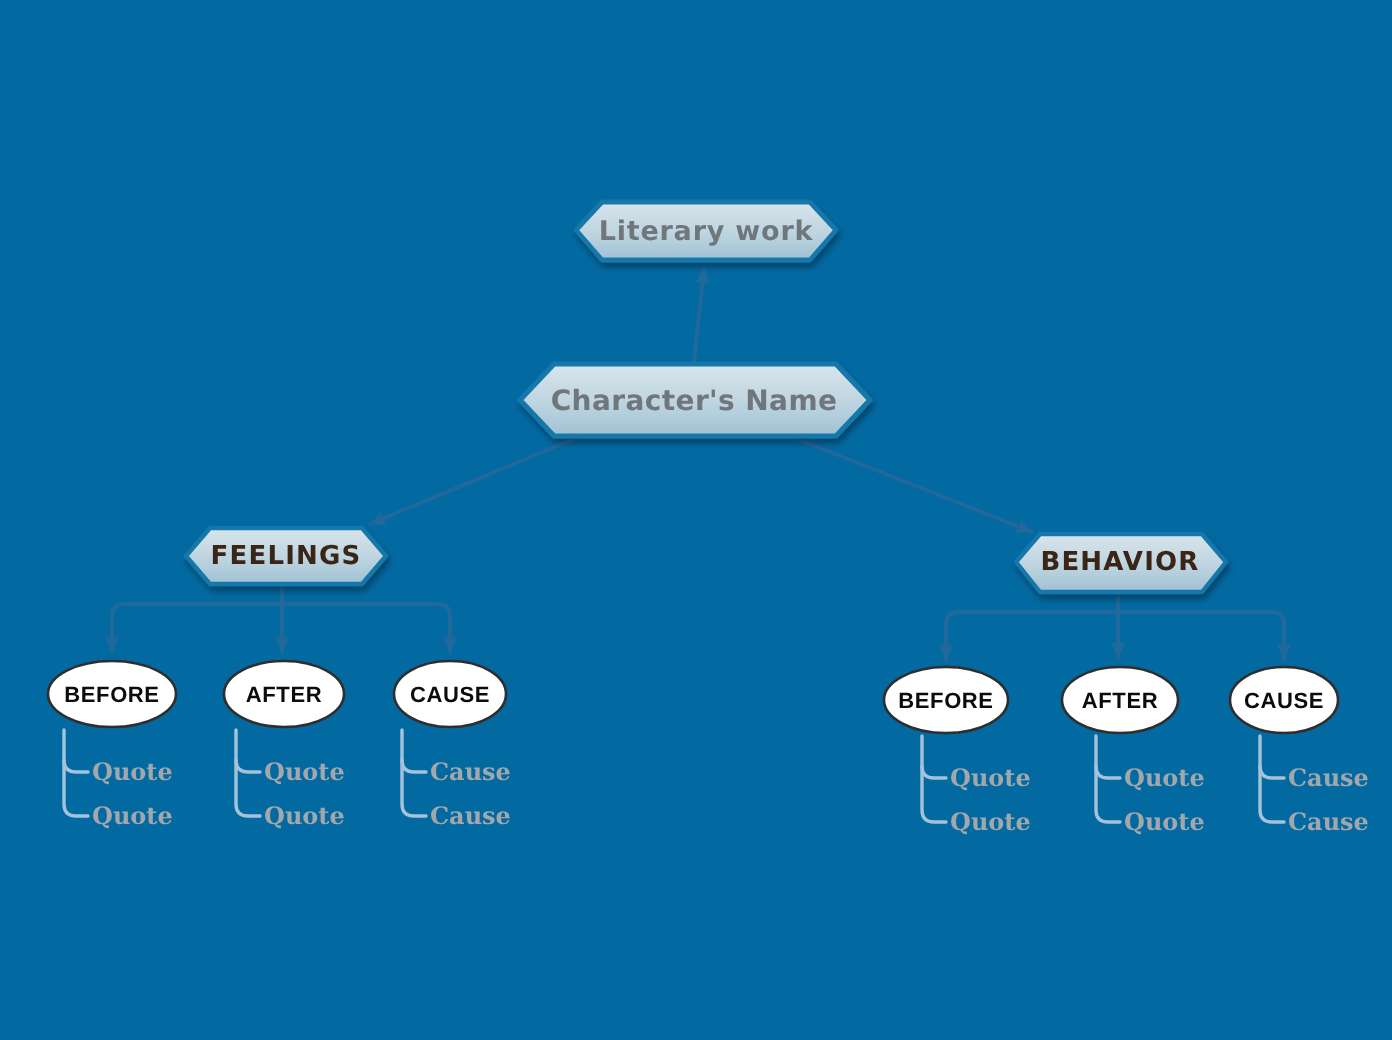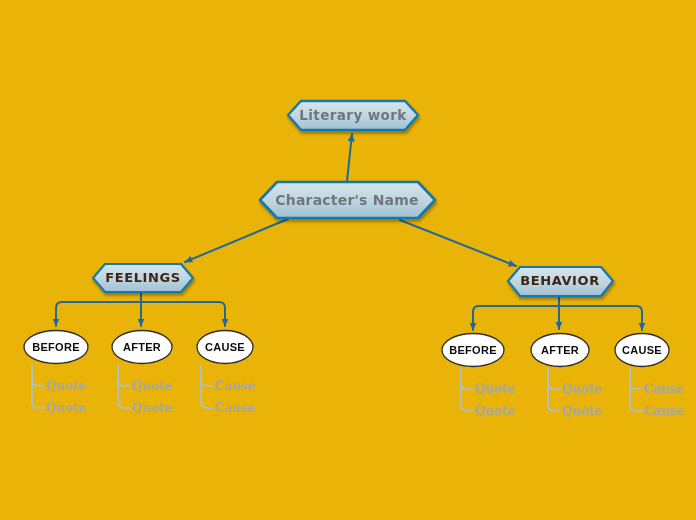--- a/index.html
+++ b/index.html
@@ -5,21 +5,21 @@
   html, body {
     margin: 0;
     padding: 0;
     background: #ffffff;
     font-family: "DejaVu Sans", sans-serif;
   }
   .canvas {
     position: relative;
     width: 696px;
     height: 520px;
-    background: #eab308;
+    background: #0369a1;
     overflow: hidden;
   }
   svg { display: block; }
 
   
   .hex {
     fill: url(#hexGrad);
     stroke: #1478aa;
     stroke-linejoin: round;
     filter: url(#softShadow);

